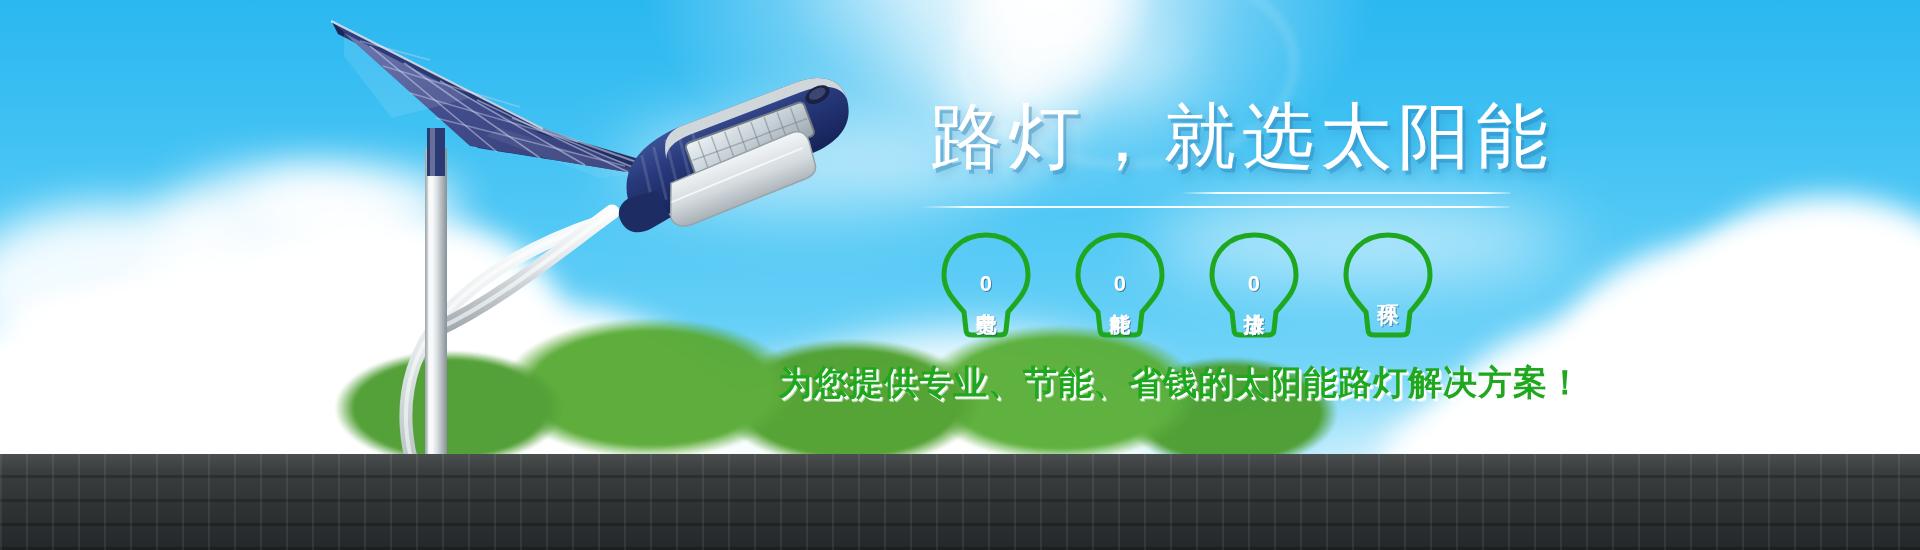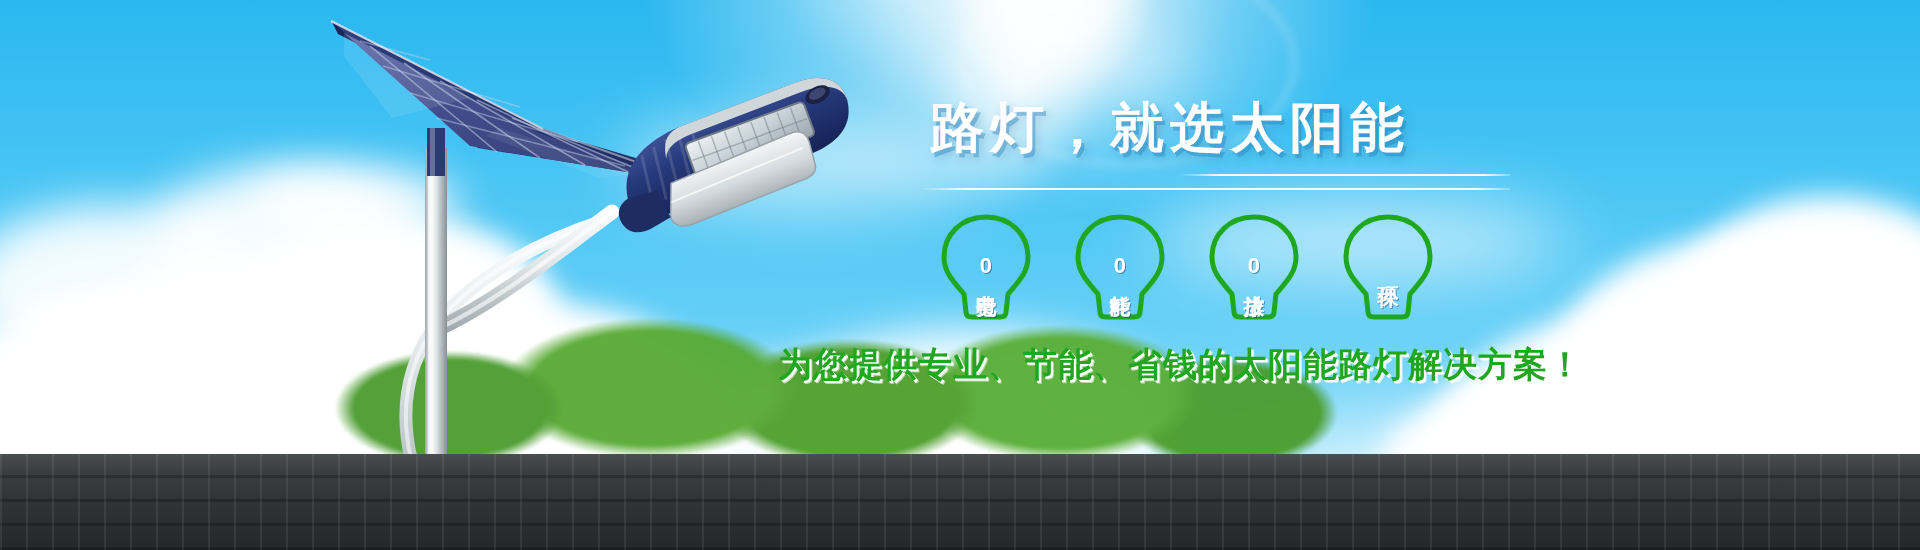--- a/index.html
+++ b/index.html
@@ -67,21 +67,21 @@
   .cl-v2{left:1150px; top:200px; width:420px;height:80px;}
   .cl-v3{left:900px;  top:30px;  width:300px;height:70px;}
 
   
   .lamp{position:absolute;left:0;top:0;width:1920px;height:550px;pointer-events:none;}
 
   
   .copy{position:absolute;left:760px;top:100px;width:720px;}
 
   .headline{
-    font-size:54px;font-weight:700;letter-spacing:6px;color:#ffffff;
+    font-size:72px;font-weight:400;letter-spacing:6px;color:#ffffff;
     line-height:1;white-space:nowrap;margin:0 0 0 170px;
     text-shadow:3px 4px 0 rgba(41,128,185,.40), 5px 6px 10px rgba(30,100,150,.25);
   }
   .rule-wrap{position:relative;height:26px;margin-top:16px;}
   .rule-top{
     position:absolute;left:420px;top:4px;width:330px;height:2px;
     background:linear-gradient(90deg,rgba(255,255,255,0),rgba(255,255,255,.95) 12%,rgba(255,255,255,.95) 92%,rgba(255,255,255,.25));
   }
   .rule-bottom{
     position:absolute;left:160px;top:18px;width:590px;height:2px;

